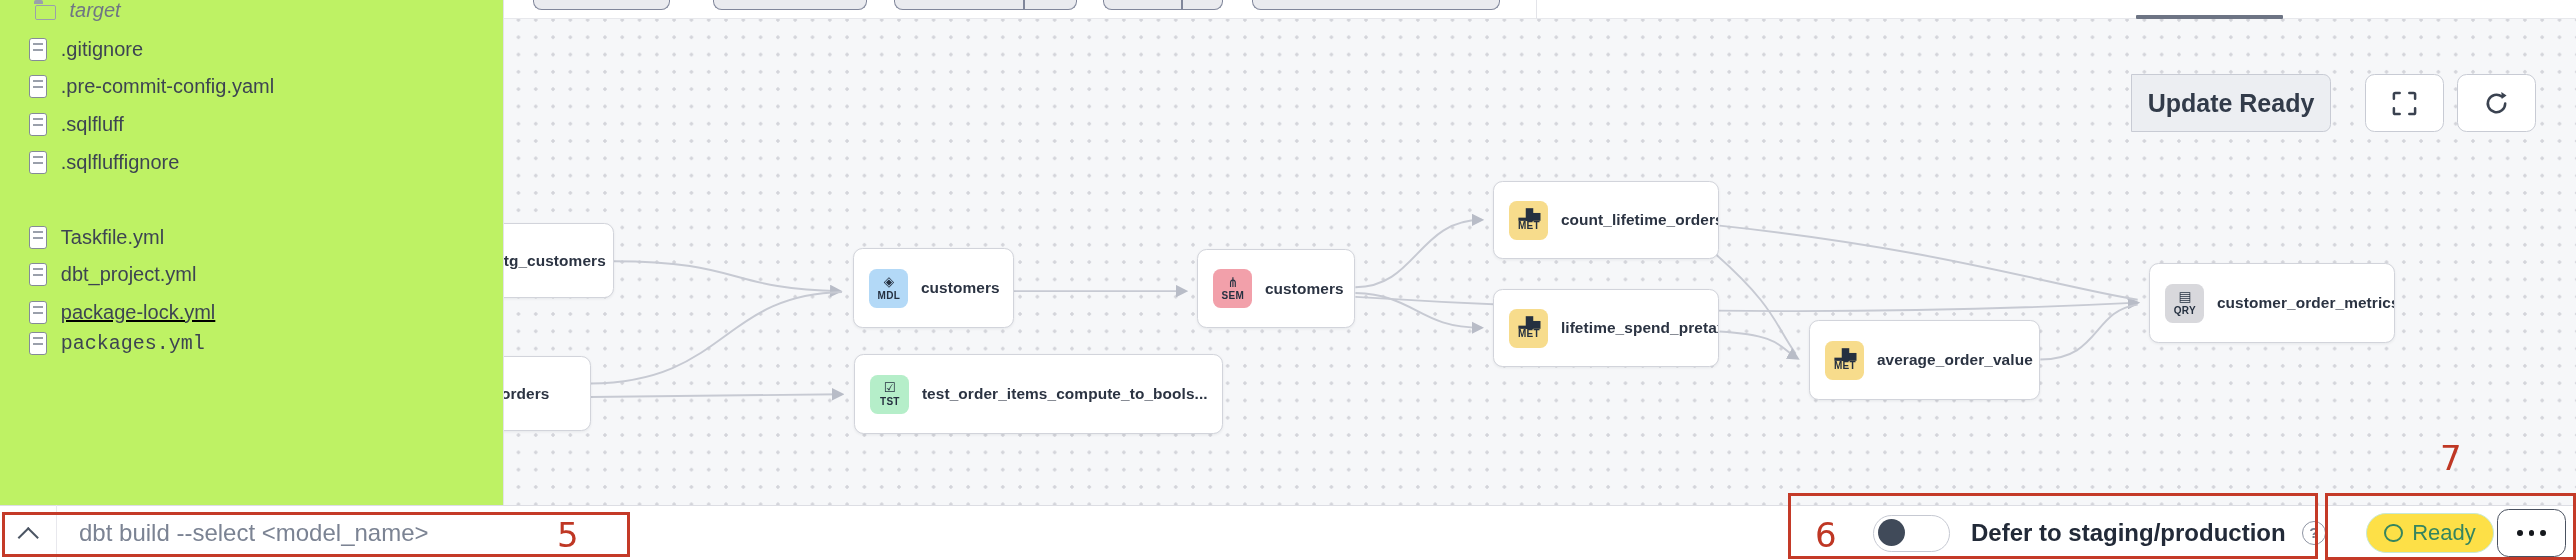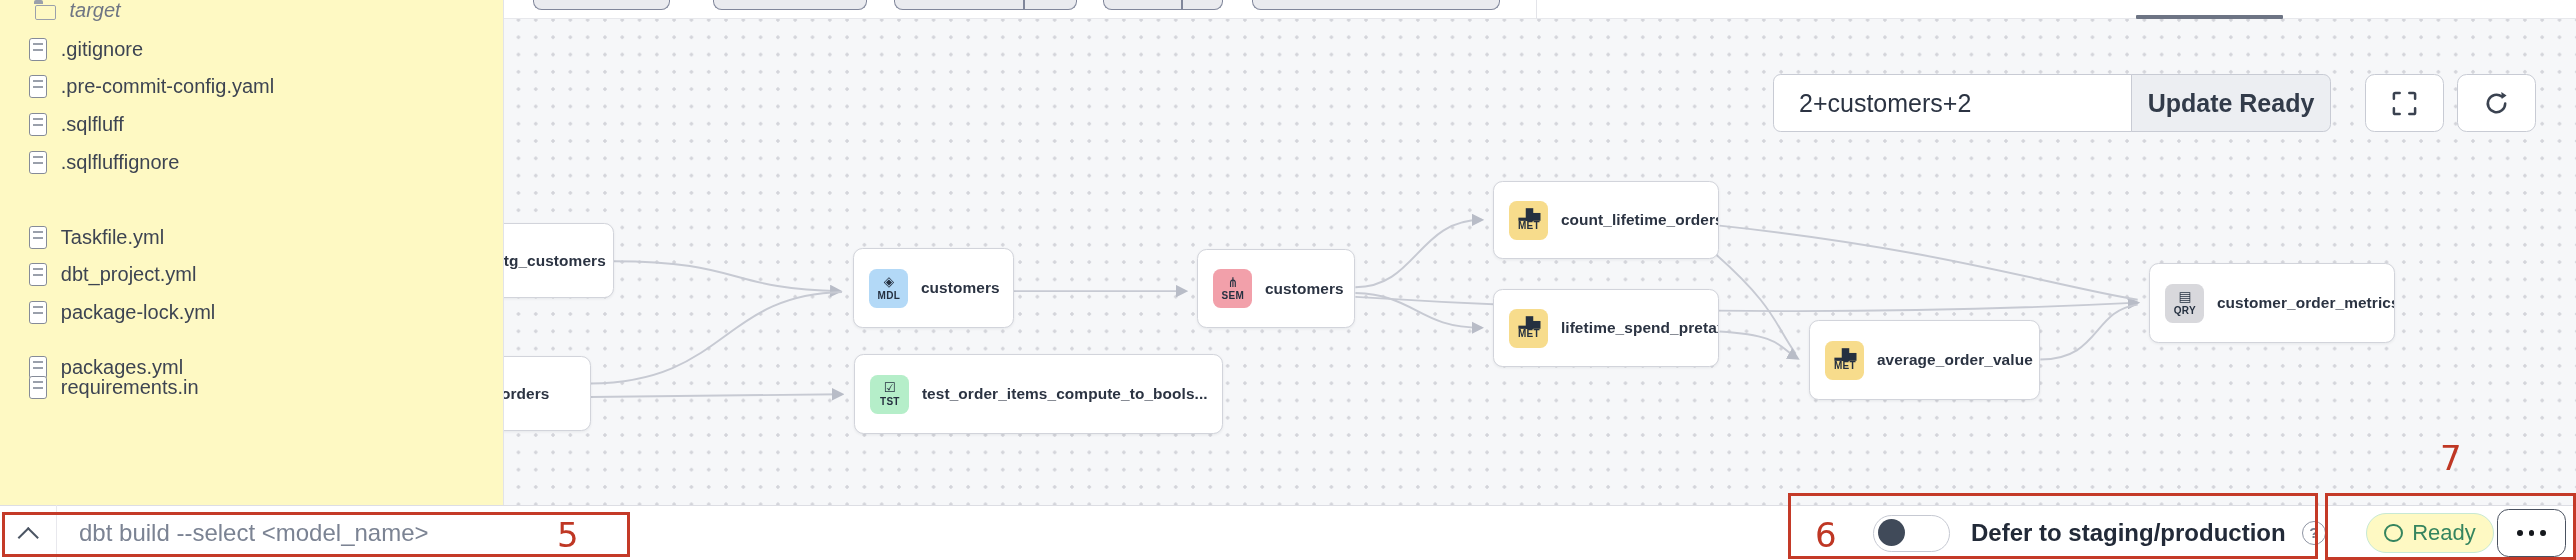--- a/index.html
+++ b/index.html
@@ -17,21 +17,21 @@
   .edges { position:absolute; left:0; top:0; width:2576px; height:561px; pointer-events:none; }
 
   
   .top-band { position:absolute; left:504px; top:0; width:2072px; height:19px; background:#fff; border-bottom:1px solid #e7e8ec; }
   .sliver { position:absolute; top:0; height:9.6px; background:#eaebef; border:1.9px solid #81879b; border-top:none; border-radius:0 0 8.7px 8.7px; }
   .sliver .sliver-div { position:absolute; top:0; bottom:0; width:1.9px; background:#81879b; }
   .top-divider { position:absolute; left:1536px; top:0; width:1px; height:19px; background:#e3e4e9; }
   .tab-underline { position:absolute; left:2136px; top:14.5px; width:147px; height:4.8px; background:#6d7484; border-radius:1px; }
 
   
-  .sidebar { position:absolute; left:0; top:0; width:504px; height:505px; background:#fef9c3; border-right:1px solid #e2e3e8; z-index:6; }
+  .sidebar { position:absolute; left:0; top:0; width:504px; height:505px; background:#bef264; border-right:1px solid #e2e3e8; z-index:6; }
   .tree-row { position:absolute; left:0; width:100%; height:38px; display:flex; align-items:center; cursor:pointer; }
   .tree-row .fname { font-size:20px; color:#3d4452; margin-left:13.5px; }
   .tree-row.folder .fname { font-style:italic; color:#6f7684; }
   .doc-icon { width:18.3px; height:23px; border:1.9px solid #858b98; border-radius:2.9px; margin-left:29px; position:relative; flex:none; background:#fff; }
   .doc-icon::before { content:""; position:absolute; left:2.9px; right:2.9px; top:4.8px; height:11.6px;
     background:repeating-linear-gradient(#9aa0ab 0 1.9px, transparent 1.9px 5.8px); }
   .folder-icon { width:21px; height:15.4px; border:1.9px solid #9aa0ab; border-radius:1.9px; margin-left:35px; position:relative; flex:none; margin-top:3.9px; }
   .folder-icon::before { content:""; position:absolute; left:-1.9px; top:-5.8px; width:8.7px; height:3.9px; background:#9aa0ab; border-radius:1.9px 1.9px 0 0; }
 
   
@@ -65,21 +65,21 @@
   .cmd-input { position:absolute; left:79px; top:513px; width:520px; height:39px; border:none; outline:none;
     font-size:24px; color:#2b3342; background:transparent; z-index:8; font-family:"Liberation Sans","DejaVu Sans",sans-serif; }
   .cmd-input::placeholder { color:#7b8393; opacity:1; }
   .toggle { position:absolute; left:1873px; top:515px; width:77px; height:37px; background:#fff; border:1.9px solid #c6c9d2;
     border-radius:18.3px; cursor:pointer; z-index:9; }
   .toggle .knob { position:absolute; left:3.9px; top:2.9px; width:27px; height:27px; border-radius:50%; background:#404a59; }
   .defer-label { position:absolute; left:1971px; top:505px; height:56px; display:flex; align-items:center;
     font-size:24px; font-weight:700; color:#222a38; z-index:9; }
   .help-icon { position:absolute; left:2302px; top:521px; width:24px; height:24px; border:1.9px solid #8f95a3; border-radius:50%;
     font-size:15.4px; color:#767d8c; display:flex; align-items:center; justify-content:center; font-weight:700; z-index:9; cursor:pointer; }
-  .ready-badge { position:absolute; left:2366px; top:513px; height:40px; background:#fef9c3; border:1px solid #c7e9d4;
+  .ready-badge { position:absolute; left:2366px; top:513px; height:40px; background:#fde047; border:1px solid #c7e9d4;
     border-radius:20px; display:flex; align-items:center; padding:0 17.3px; z-index:9; cursor:pointer; }
   .ready-circle { width:18.3px; height:18.3px; border:2.4px solid #35855f; border-radius:50%; margin-right:9.6px; flex:none; }
   .ready-text { font-size:22px; color:#35855f; }
   .more-btn { position:absolute; left:2497px; top:509px; width:69px; height:48px; background:#fff; border:1.9px solid #4a5260;
     border-radius:11.6px; display:flex; align-items:center; justify-content:center; gap:5.8px; z-index:9; cursor:pointer; }
   .more-btn i { width:5.8px; height:5.8px; background:#15181d; border-radius:50%; }
 
   
   .anno-box { position:absolute; border:3.9px solid #c43a28; z-index:20; pointer-events:none; }
   .anno-num { position:absolute; color:#bf3724; font-size:34px; font-weight:500; z-index:21; pointer-events:none;
@@ -169,21 +169,20 @@
   </div>
 
   <div class="node" style="left:2149px;top:263px;width:246px;height:80px;">
     <span class="badge qry">
       <span class="glyph">▤</span>
         <span class="blabel">QRY</span>
     </span>
     <span class="node-label">customer_order_metrics</span>
   </div>
 
-  <input class="selector-input" type="text" value="2+customers+2" style="">
   <div class="update-btn">Update Ready</div>
   <div class="sq-btn" style="left:2365px;">
     <svg width="27" height="27" viewBox="0 0 28 28">
       <g stroke="#3a4250" stroke-width="2.6" fill="none" stroke-linecap="round">
         <path d="M3,9 V4.5 Q3,3 4.5,3 H9"></path>
           <path d="M19,3 H23.5 Q25,3 25,4.5 V9"></path>
         <path d="M25,19 V23.5 Q25,25 23.5,25 H19"></path>
           <path d="M9,25 H4.5 Q3,25 3,23.5 V19"></path>
       </g>
     </svg>
@@ -231,31 +230,27 @@
       <span class="fname">.sqlfluffignore</span>
     </div>
     <div class="tree-row" style="top:218px;">
       <span class="doc-icon"></span>
       <span class="fname">Taskfile.yml</span>
     </div>
     <div class="tree-row" style="top:255px;">
       <span class="doc-icon"></span>
       <span class="fname">dbt_project.yml</span>
     </div>
-    <div class="tree-row" style="top:293px;">
+    <div class="tree-row" style="top:293px;text-decoration:underline;">
       <span class="doc-icon"></span>
       <span class="fname">package-lock.yml</span>
     </div>
-    <div class="tree-row" style="top:348px;">
+    <div class="tree-row" style="top:324px;font-family:Liberation Mono, monospace;">
       <span class="doc-icon"></span>
       <span class="fname">packages.yml</span>
-    </div>
-    <div class="tree-row" style="top:368px;">
-      <span class="doc-icon"></span>
-      <span class="fname">requirements.in</span>
     </div>
   </div>
 
   <div class="bottom-bar"></div>
   <button class="chev-btn">
       <span></span>
     </button>
   <div class="bb-divider"></div>
   <input class="cmd-input" type="text" placeholder="dbt build --select &lt;model_name&gt;" style="">
 

